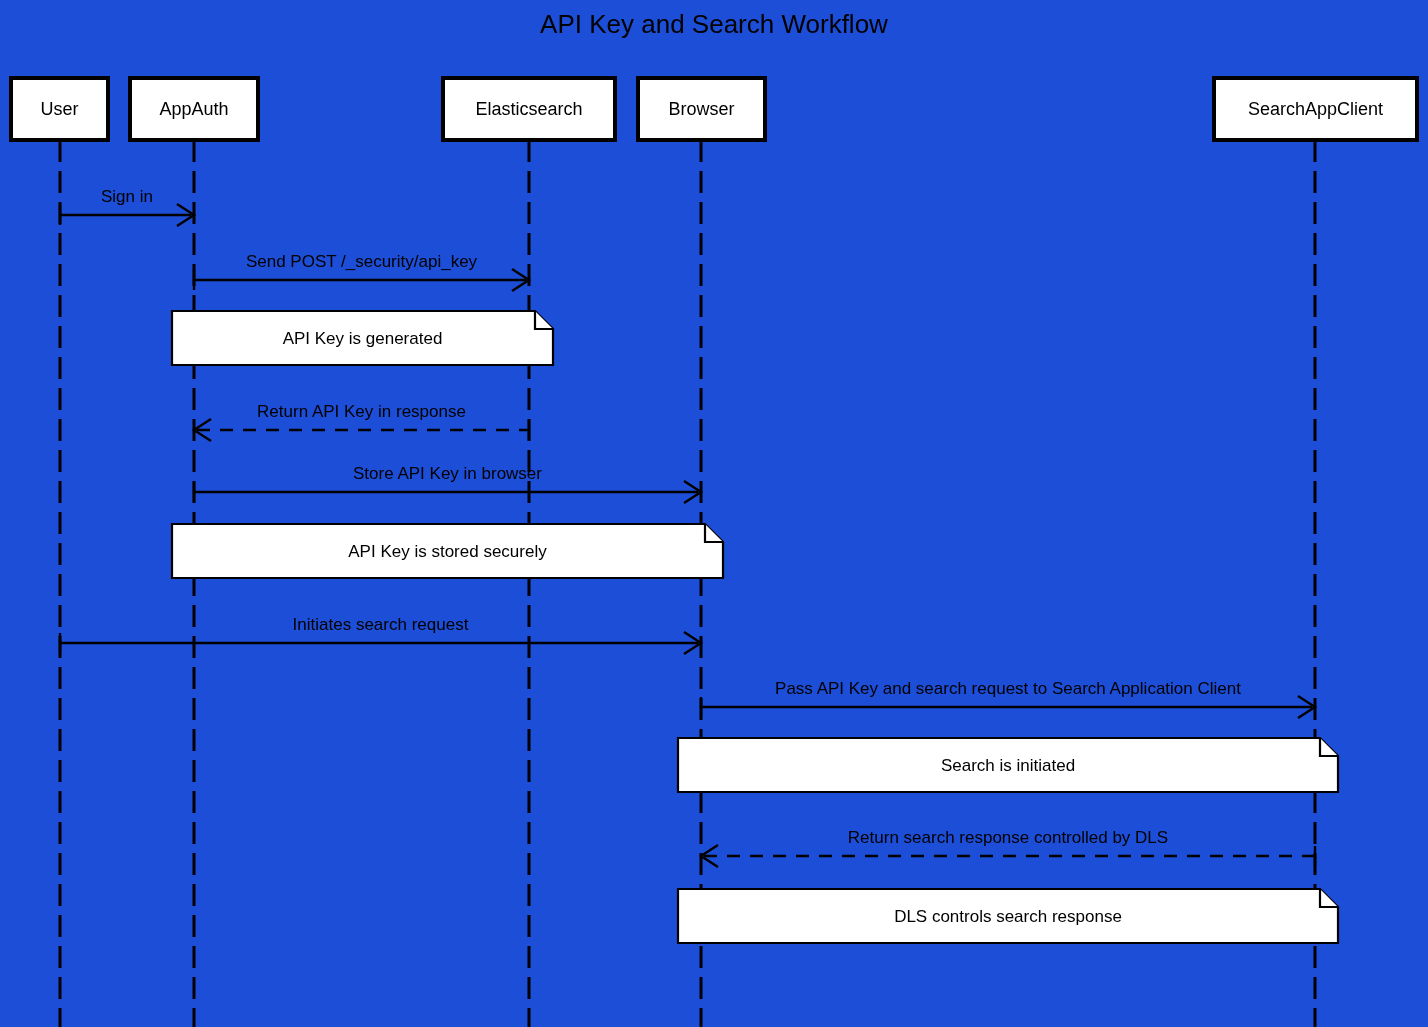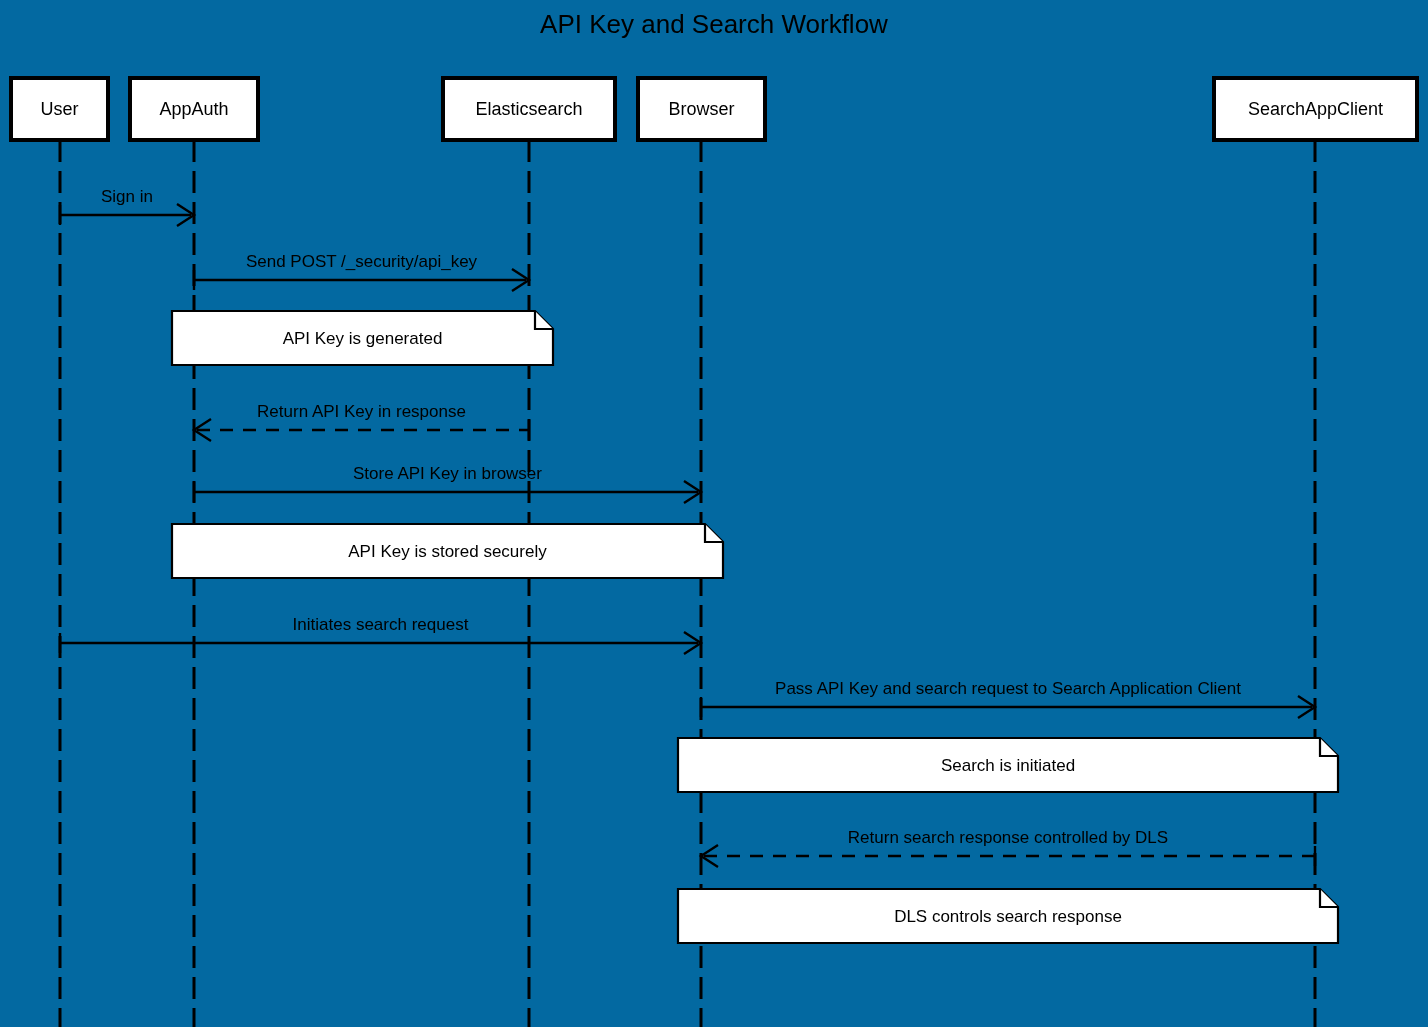--- a/index.html
+++ b/index.html
@@ -8,21 +8,21 @@
     background: #ffffff;
   }
   body {
     font-family: "Liberation Sans", sans-serif;
     color: #000000;
   }
   #canvas {
     position: relative;
     width: 1428px;
     height: 1027px;
-    background: #0369a1;
+    background: #1d4ed8;
     overflow: hidden;
   }
   #diagram-svg {
     position: absolute;
     top: 0;
     left: 0;
     width: 1428px;
     height: 1027px;
   }
   .diagram-title {

